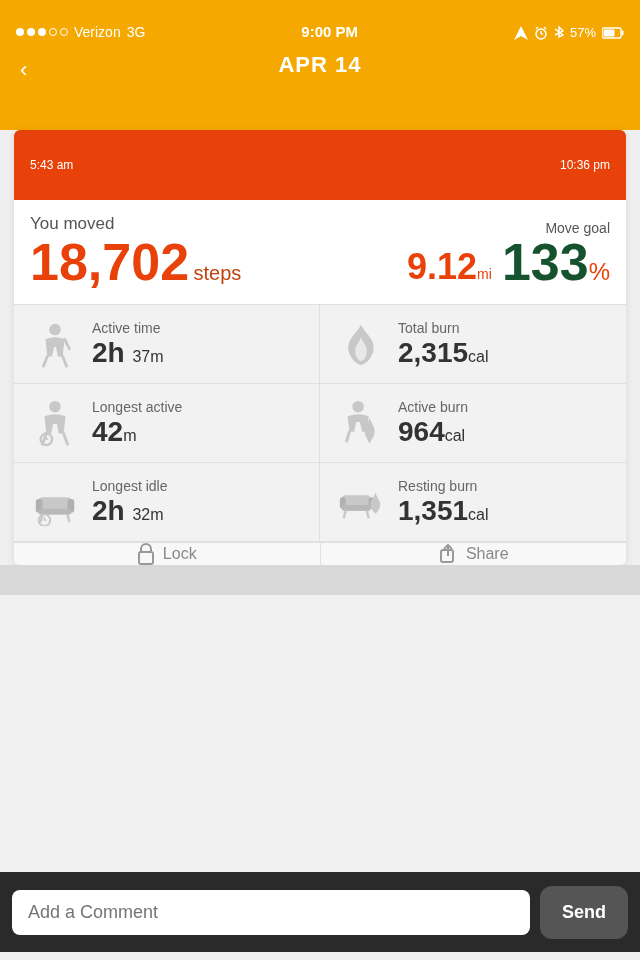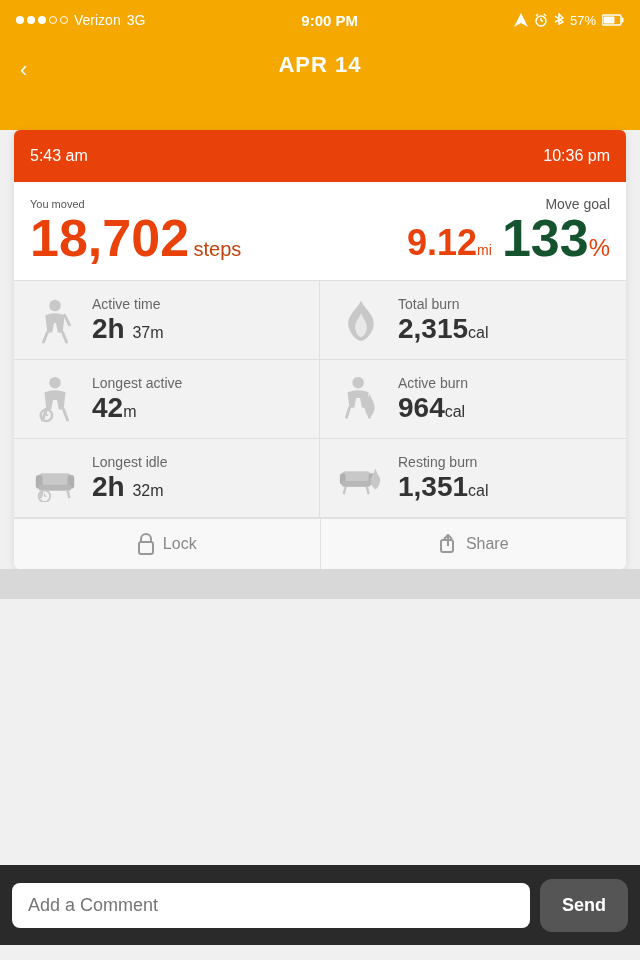--- a/index.html
+++ b/index.html
@@ -10,21 +10,21 @@
       font-family: -apple-system, 'Helvetica Neue', sans-serif;
       background: #f0f0f0;
       overflow: hidden;
     }
 
     
     .status-bar {
       background: #f5a800;
       height: 40px;
       display: flex;
-      align-items: center;
+      align-items: flex-end;
       justify-content: space-between;
       padding: 0 16px;
       color: white;
       font-size: 14px;
       font-weight: 500;
     }
 
     .status-left { display: flex; align-items: center; gap: 6px; }
     .status-dots { display: flex; gap: 3px; }
     .dot { width: 8px; height: 8px; border-radius: 50%; background: white; }
@@ -75,40 +75,40 @@
       border-radius: 6px;
       overflow: hidden;
       box-shadow: 0 2px 8px rgba(0,0,0,0.1);
     }
 
     
     .time-bar {
       background: #e8420a;
       display: flex;
       justify-content: space-between;
-      padding: 17px 16px;
+      padding: 28px 16px;
       color: white;
-      font-size: 16px;
+      font-size: 12px;
       font-weight: 500;
     }
 
     
     .steps-section {
       padding: 14px 16px 16px;
       display: flex;
       align-items: flex-end;
       gap: 0;
     }
 
     .steps-left {
       flex: 1;
     }
 
     .you-moved {
-      font-size: 11px;
+      font-size: 17px;
       color: #555;
       margin-bottom: 2px;
     }
 
     .steps-number {
       color: #e8420a;
       font-size: 52px;
       font-weight: 700;
       line-height: 1;
     }
@@ -223,37 +223,36 @@
       border-top: 1px solid #e0e0e0;
       background: #f8f8f8;
     }
 
     .action-btn {
       flex: 1;
       display: flex;
       align-items: center;
       justify-content: center;
       gap: 8px;
-      padding: 14px;
       color: #888;
       font-size: 16px;
       cursor: pointer;
       border: none;
       background: transparent;
     }
 
     .action-btn:first-child {
       border-right: 1px solid #e0e0e0;
     }
 
     
     .bottom-area {
       background: #2a2a2a;
       position: absolute;
-      bottom: 15px;
+      bottom: 8px;
       left: 0;
       right: 0;
       height: 80px;
       display: flex;
       align-items: center;
       padding: 10px 12px;
       gap: 10px;
     }
 
     .comment-input {

